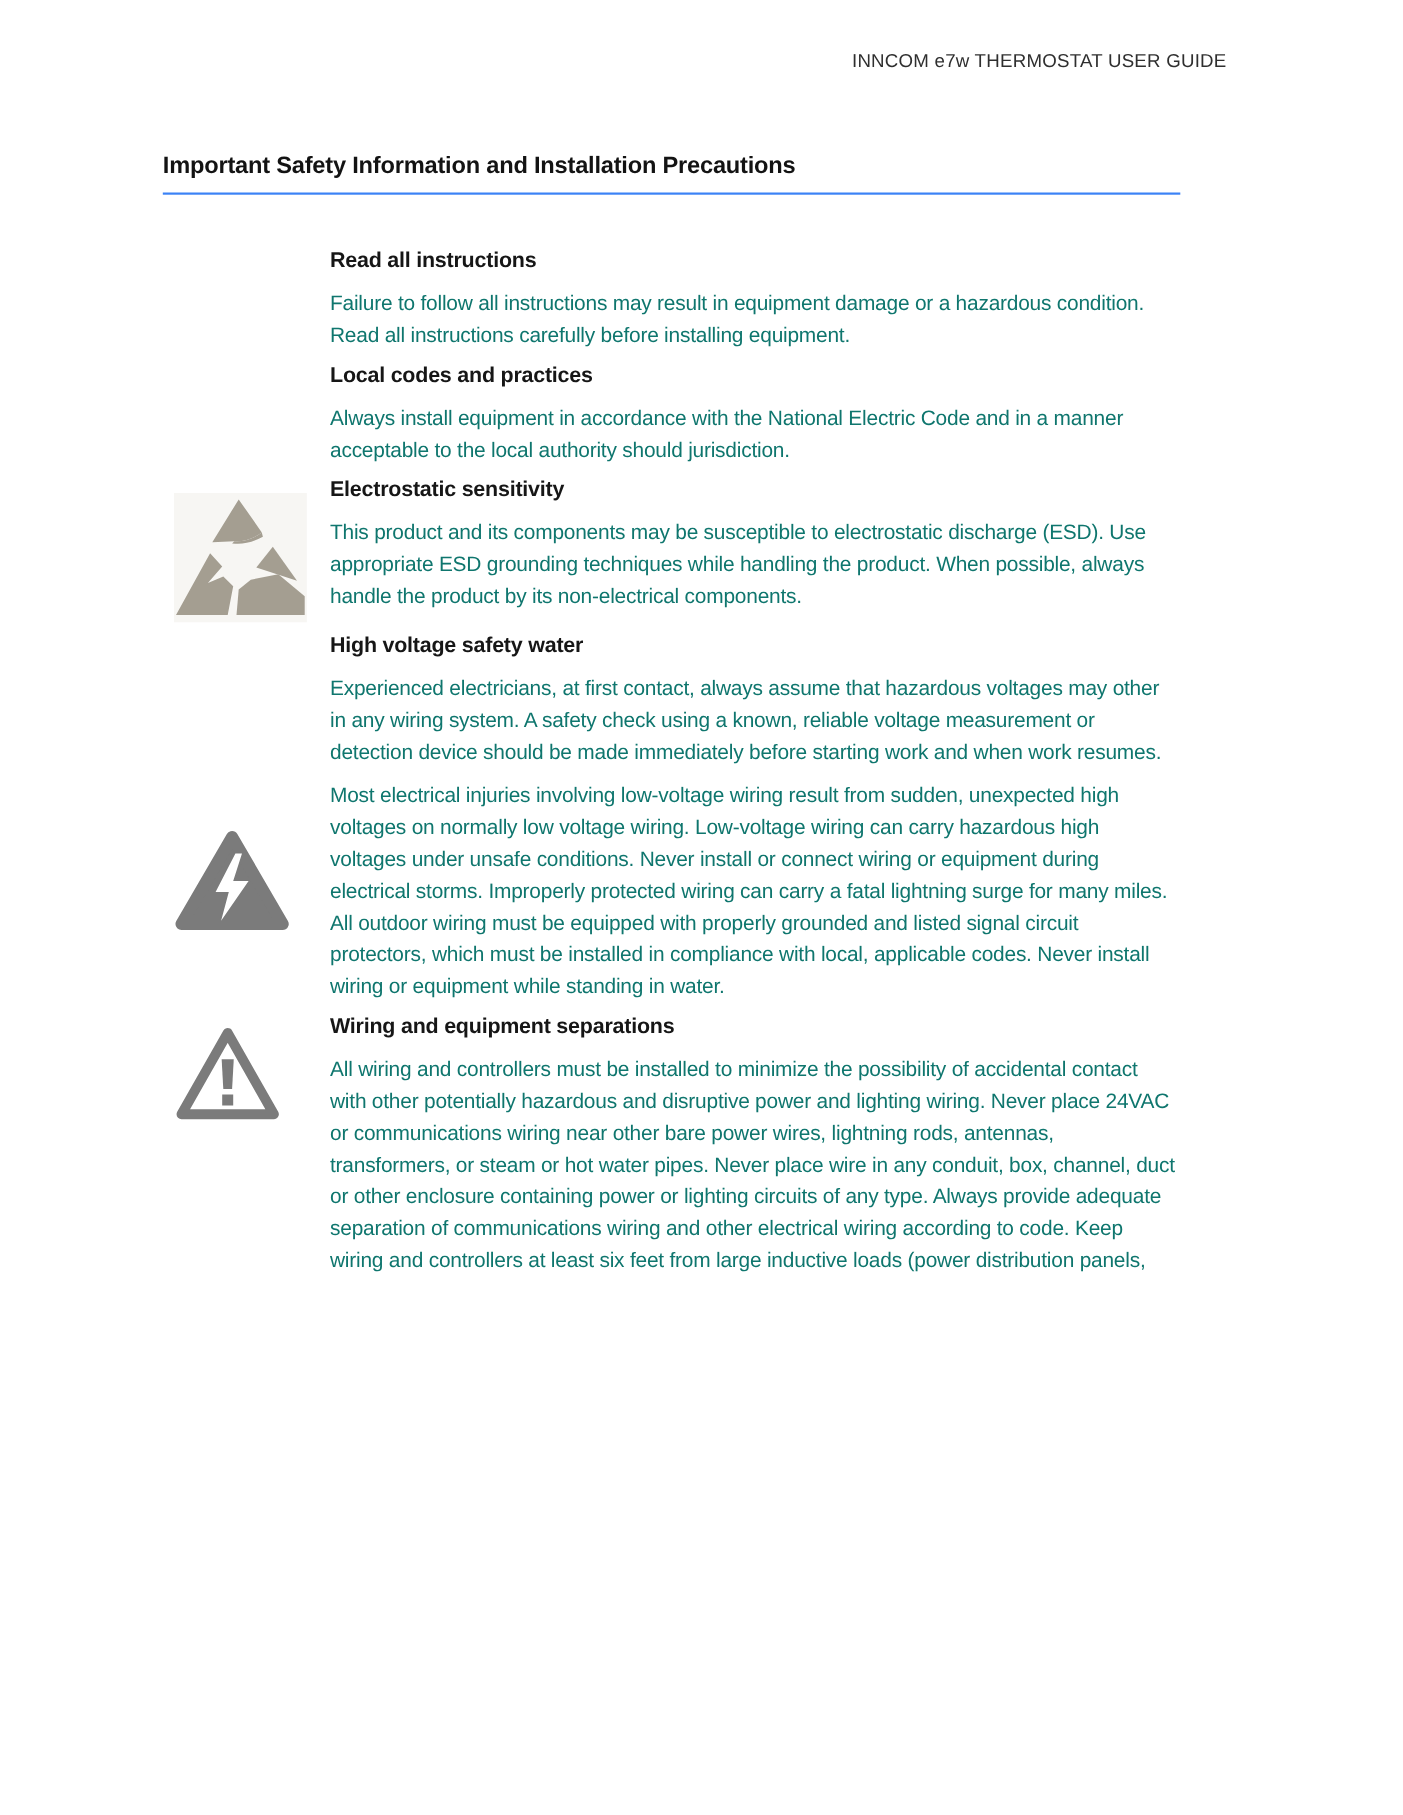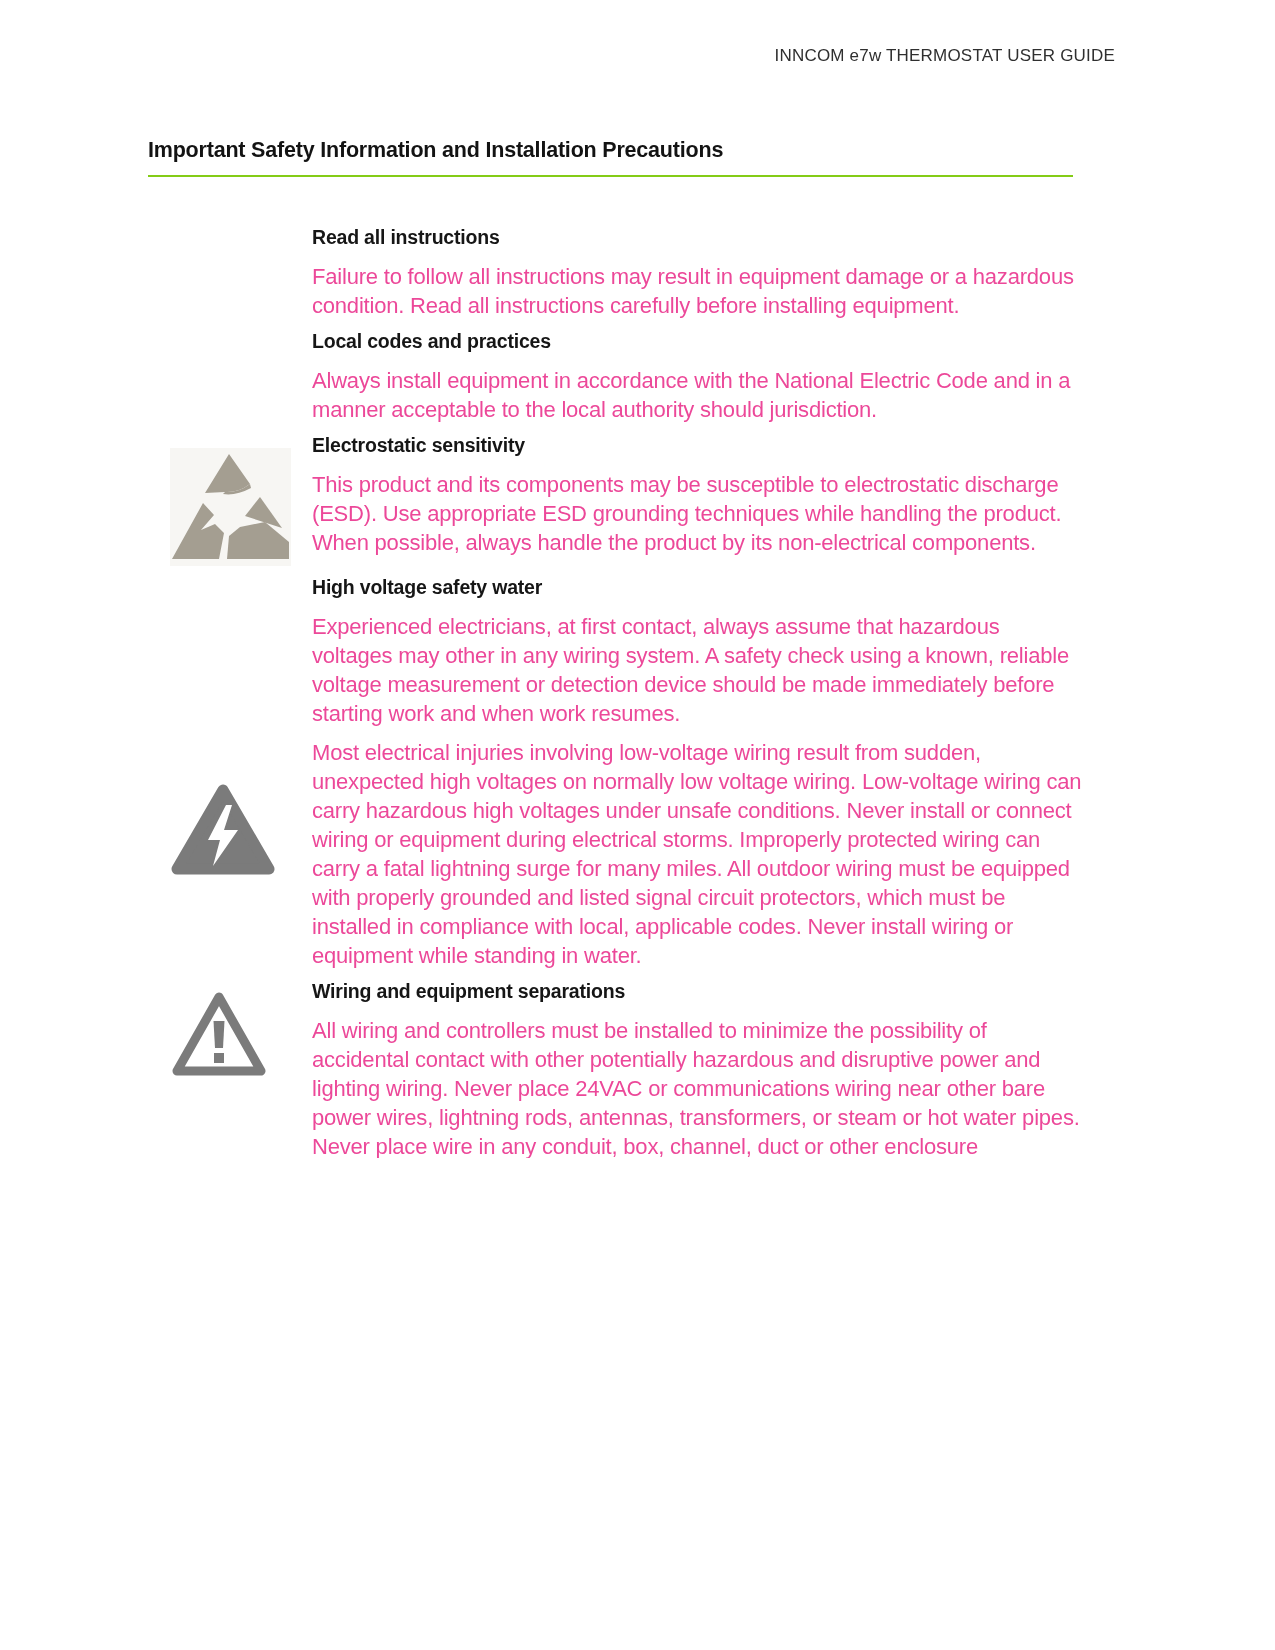--- a/index.html
+++ b/index.html
@@ -24,49 +24,49 @@
     position: absolute;
     top: 138px;
     left: 148px;
     width: 925px;
     margin: 0;
     font-size: 21.5px;
     font-weight: bold;
     letter-spacing: -0.2px;
     color: #131313;
     padding-bottom: 12px;
-    border-bottom: 2px solid #84cc16;
+    border-bottom: 2px solid #3b82f6;
   }
   .sections {
     position: absolute;
     top: 200px;
-    left: 156px;
+    left: 144px;
     width: 930px;
   }
   .section { display: flex; margin-top: 10px; }
   .section:first-child { margin-top: 26px; }
   .icon-col { width: 156px; flex: 0 0 156px; }
   .icon-col svg { display: block; margin-left: 14px; }
   .icon-esd { margin-top: 14px; }
   .icon-lightning { margin-top: 44px; }
   .icon-warning { margin-top: 8px; }
   .text-col { width: 770px; flex: 0 0 770px; }
   .section h2 {
     margin: 0 0 13px 0;
     font-size: 19.5px;
     font-weight: bold;
     letter-spacing: -0.2px;
     color: #161616;
   }
   .section p {
     margin: 0;
-    font-size: 22px;
+    font-size: 19px;
     line-height: 29px;
     letter-spacing: -0.2px;
-    color: #ec4899;
+    color: #0f766e;
   }
   .footer-page-number {
     position: absolute;
     top: 1556px;
     left: 0;
     width: 1190px;
     text-align: center;
     font-size: 17px;
     color: #333333;
   }

